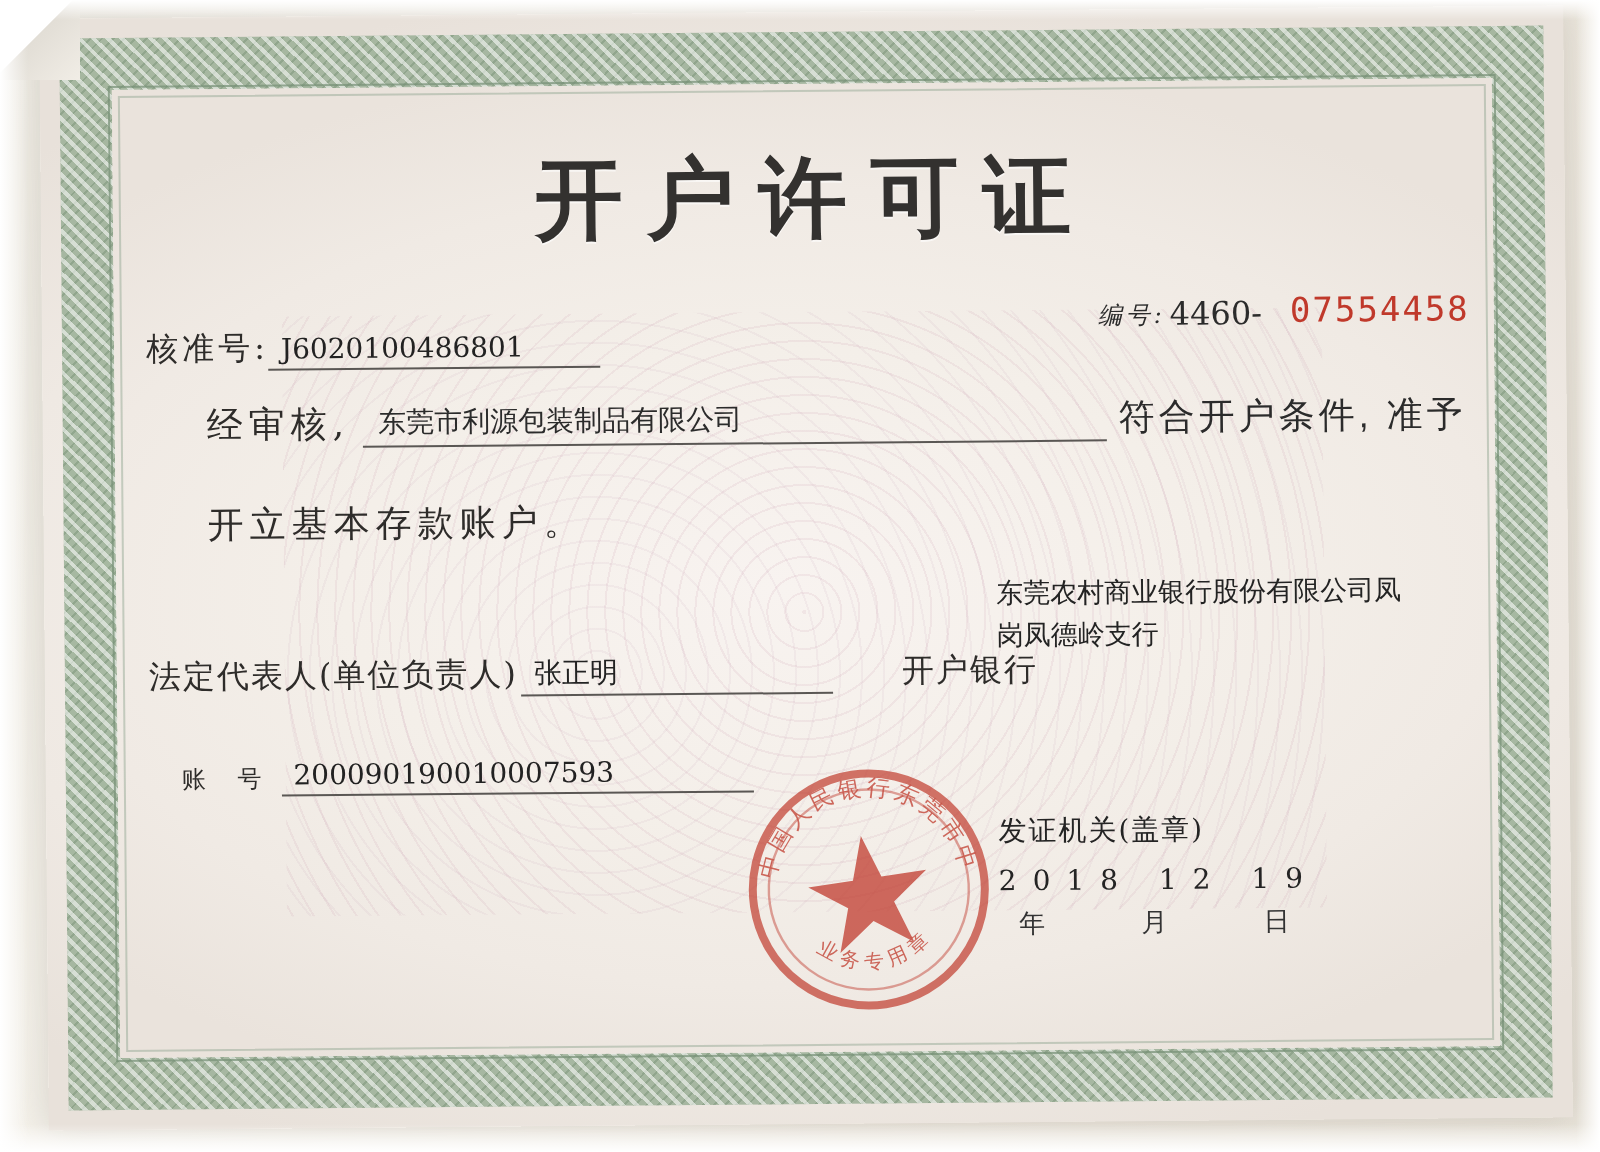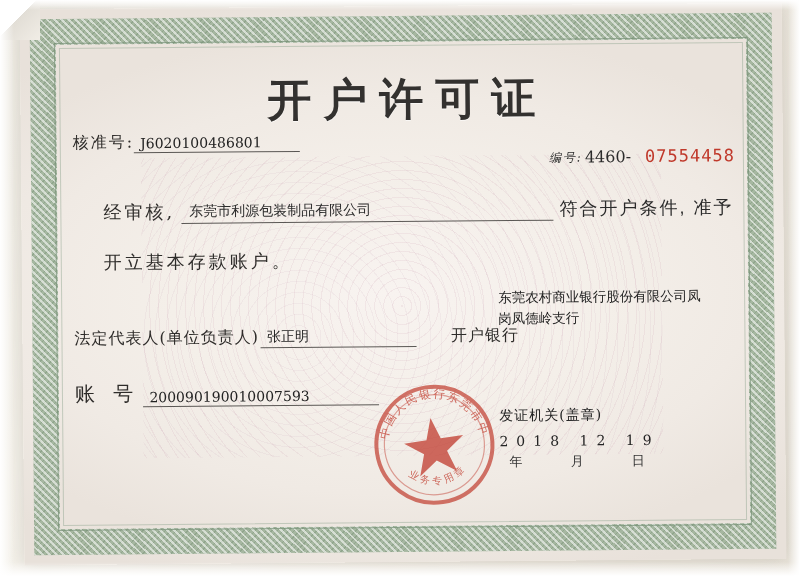--- a/index.html
+++ b/index.html
@@ -137,21 +137,21 @@
   .underline {
     border-bottom: 1px solid #5a5754;
     display: inline-block;
     text-align: left;
     padding-left: 6px;
     padding-bottom: 1px;
   }
 
   
   #row-approve { left: 6px; top: 78px; }
-  #row-approve .label { letter-spacing: 2px; }
+  #row-approve .label { letter-spacing: 2px; margin-top: 32px; }
   #row-approve .underline { width: 160px; }
 
   
   #row-serial { right: 2px; top: 96px; left: auto; }
   #row-serial .serial-prefix {
     font-family: "DejaVu Serif", "Liberation Serif", serif;
     font-size: 12px;
     letter-spacing: 2px;
     font-style: italic;
   }
@@ -198,21 +198,21 @@
     top: 236px;
     width: 260px;
     font-family: "DejaVu Serif", "Liberation Serif", serif;
     font-size: 13.5px;
     line-height: 21px;
     color: #232323;
   }
 
   
   #row-account { left: 6px; top: 326px; }
-  #row-account .label { font-size: 20px; letter-spacing: 6px; }
+  #row-account .label { font-size: 12px; letter-spacing: 6px; margin-left: 16px; }
   #row-account .underline { width: 230px; font-size: 14px; margin-left: 4px; }
 
   
   #issuer {
     position: absolute;
     left: 430px;
     top: 356px;
     font-family: "DejaVu Serif", "Liberation Serif", serif;
     color: #242424;
   }

